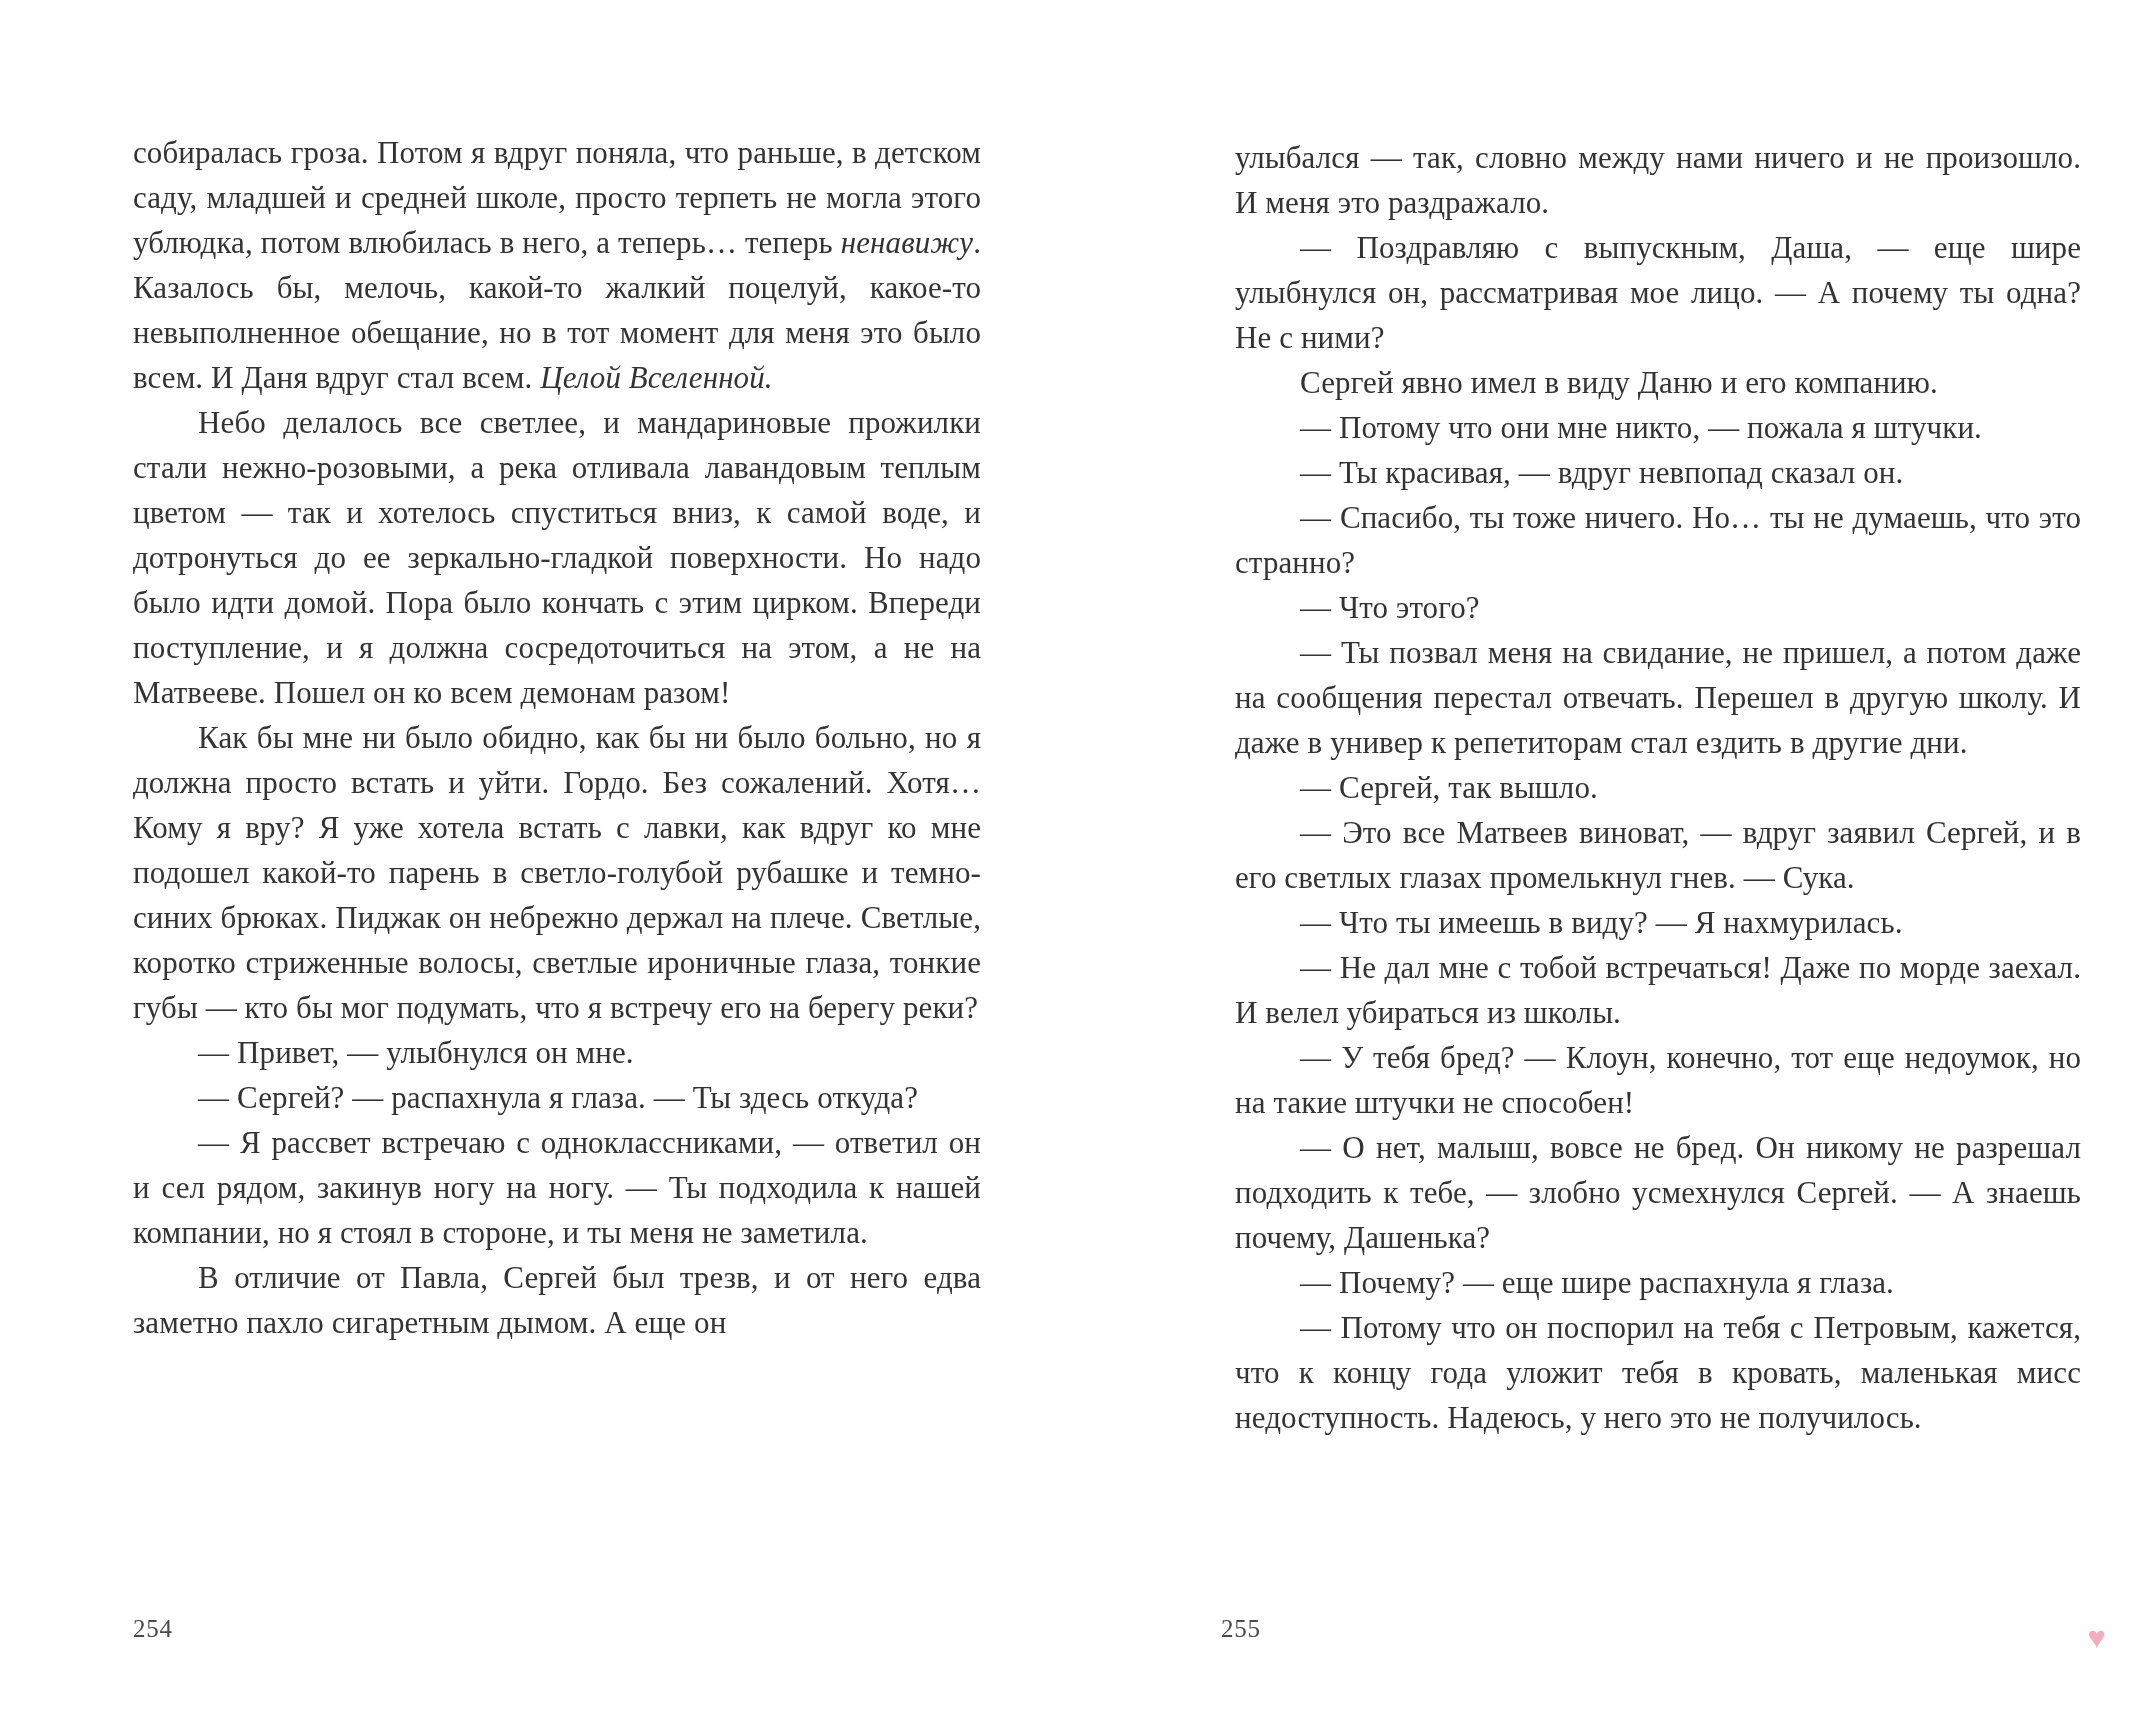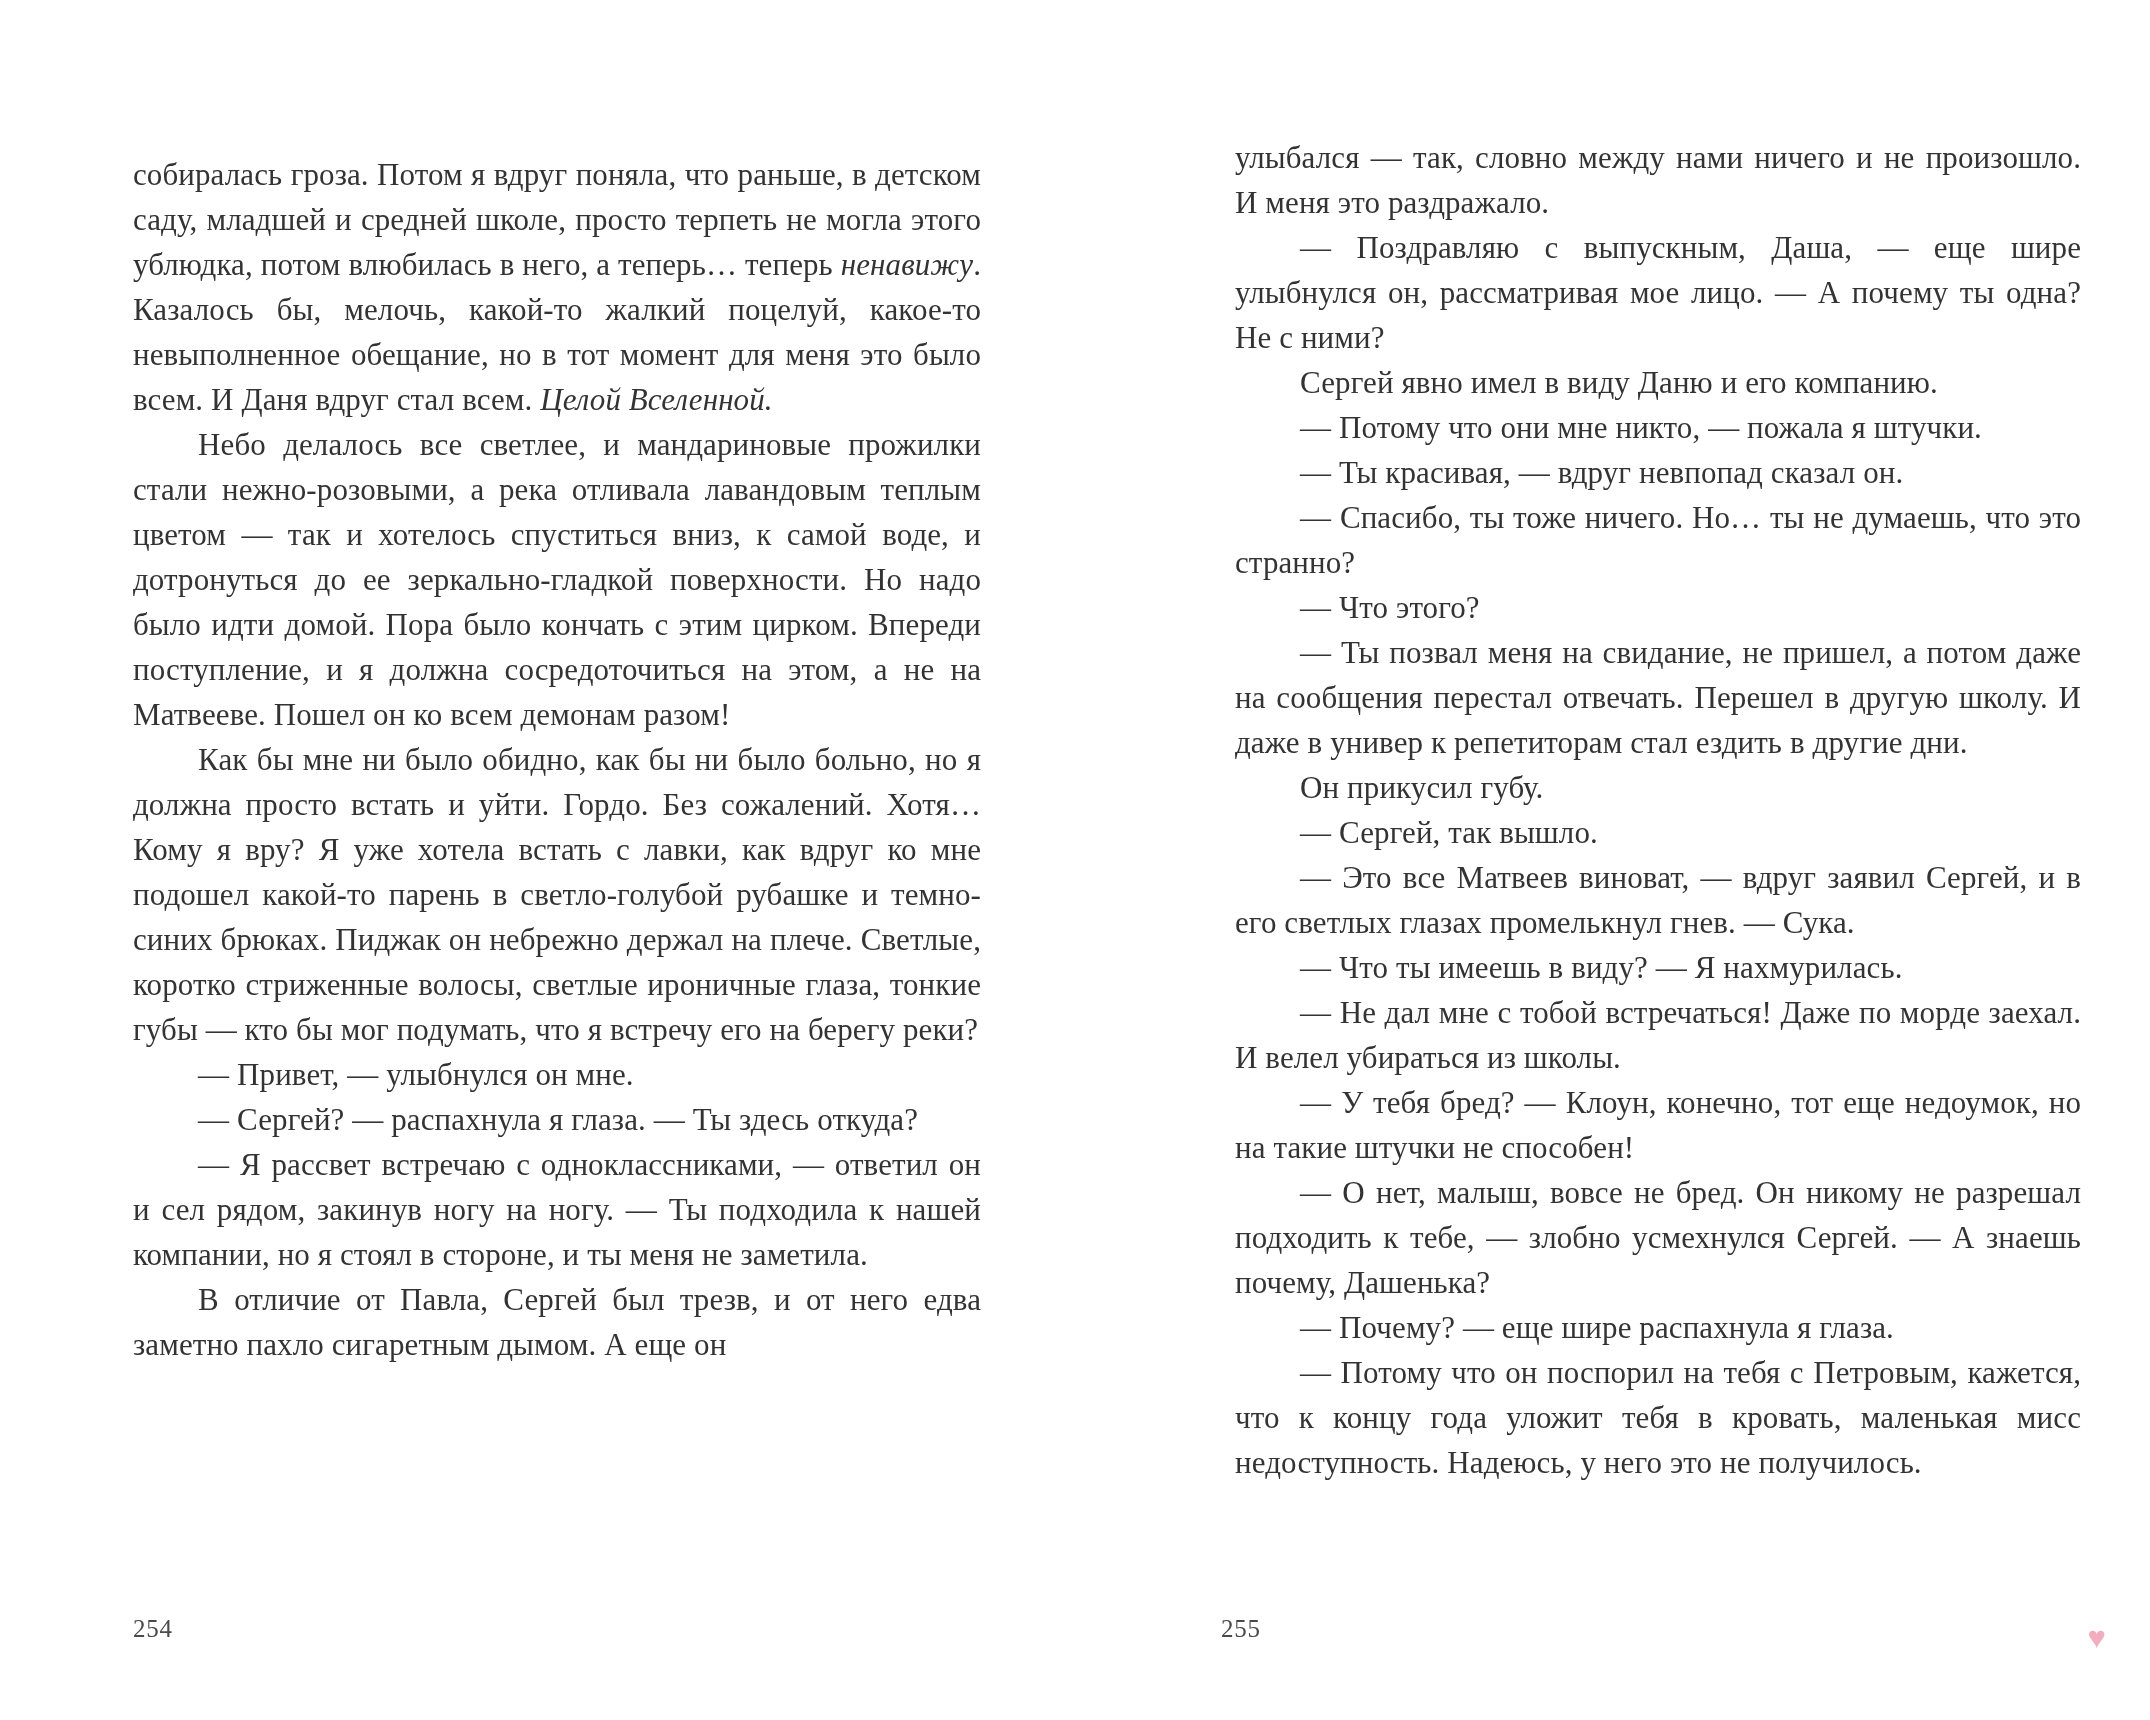--- a/index.html
+++ b/index.html
@@ -27,21 +27,21 @@
   }
   .page-text{
     font-size:31px;
     line-height:45px;
     text-align:justify;
     hyphens:auto;
     -webkit-hyphens:auto;
     letter-spacing:0.1px;
   }
   .page-left .page-text{
-    position:absolute;top:152px;left:133px;width:848px;
+    position:absolute;top:130px;left:133px;width:848px;
   }
   .page-right .page-text{
     position:absolute;top:135px;left:146px;width:846px;margin-left:14px;
   }
   .para{margin:0;}
   .para.indent{text-indent:2.1em;}
   .para .italic{font-style:italic;}
   .page-number{
     position:absolute;
     bottom:77px;
@@ -84,21 +84,20 @@
   <div class="page page-right">
     <div class="page-text">
         <p class="para"><span>улыбался — так, словно между нами ничего и не произошло. И меня это раздражало.</span></p>
         <p class="para indent"><span>— Поздравляю с выпускным, Даша, — еще шире улыбнулся он, рассматривая мое лицо. — А почему ты одна? Не с ними?</span></p>
         <p class="para indent"><span>Сергей явно имел в виду Даню и его компанию.</span></p>
         <p class="para indent"><span>— Потому что они мне никто, — пожала я штучки.</span></p>
         <p class="para indent"><span>— Ты красивая, — вдруг невпопад сказал он.</span></p>
         <p class="para indent"><span>— Спасибо, ты тоже ничего. Но… ты не думаешь, что это странно?</span></p>
         <p class="para indent"><span>— Что этого?</span></p>
         <p class="para indent"><span>— Ты позвал меня на свидание, не пришел, а потом даже на сообщения перестал отвечать. Перешел в другую школу. И даже в универ к репетиторам стал ездить в другие дни.</span></p>
-        <p class="para indent"><span>Он прикусил губу.</span></p>
         <p class="para indent"><span>— Сергей, так вышло.</span></p>
         <p class="para indent"><span>— Это все Матвеев виноват, — вдруг заявил Сергей, и в его светлых глазах промелькнул гнев. — Сука.</span></p>
         <p class="para indent"><span>— Что ты имеешь в виду? — Я нахмурилась.</span></p>
         <p class="para indent"><span>— Не дал мне с тобой встречаться! Даже по морде заехал. И велел убираться из школы.</span></p>
         <p class="para indent"><span>— У тебя бред? — Клоун, конечно, тот еще недоумок, но на такие штучки не способен!</span></p>
         <p class="para indent"><span>— О нет, малыш, вовсе не бред. Он никому не разрешал подходить к тебе, — злобно усмехнулся Сергей. — А знаешь почему, Дашенька?</span></p>
         <p class="para indent"><span>— Почему? — еще шире распахнула я глаза.</span></p>
         <p class="para indent"><span>— Потому что он поспорил на тебя с Петровым, кажется, что к концу года уложит тебя в кровать, маленькая мисс недоступность. Надеюсь, у него это не получилось.</span></p>
       </div>
     <div class="page-number">255</div>

